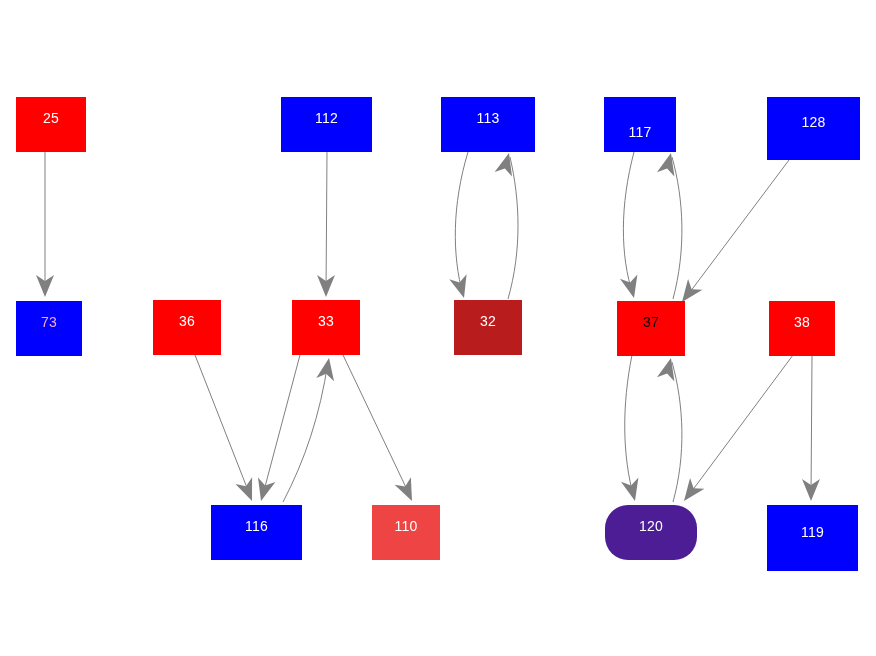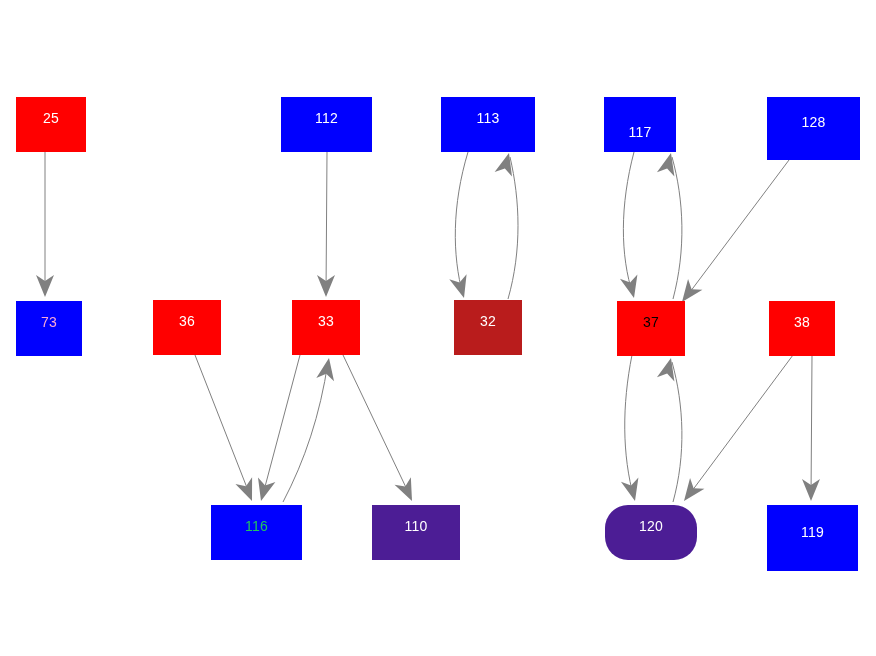--- a/index.html
+++ b/index.html
@@ -116,23 +116,23 @@
       <div class="graph-node" style="left: 454px; top: 300px; width: 68px; height: 55px; background: #b91c1c;">
         <span class="node-label" style="color: rgb(255, 255, 255);">32</span>
       </div>
       <div class="graph-node" style="left: 617px; top: 301px; width: 68px; height: 55px; background: rgb(255, 0, 0);">
         <span class="node-label" style="color: #000000;">37</span>
       </div>
       <div class="graph-node" style="left: 769px; top: 301px; width: 66px; height: 55px; background: rgb(255, 0, 0);">
         <span class="node-label" style="color: rgb(255, 255, 255);">38</span>
       </div>
       <div class="graph-node" style="left: 211px; top: 505px; width: 91px; height: 55px; background: rgb(0, 0, 255);">
-        <span class="node-label" style="color: #22c55e;">116</span>
+        <span class="node-label" style="color: #ffffff;">116</span>
       </div>
-      <div class="graph-node" style="left: 372px; top: 505px; width: 88px; height: 55px; background: #4c1d95;">
+      <div class="graph-node" style="left: 372px; top: 505px; width: 68px; height: 55px; background: #ef4444;">
         <span class="node-label" style="color: rgb(255, 255, 255);">110</span>
       </div>
       <div class="graph-node" style="left: 605px; top: 505px; width: 92px; height: 55px; background: #4c1d95; border-radius: 23px;">
         <span class="node-label" style="color: rgb(255, 255, 255);">120</span>
       </div>
       <div class="graph-node" style="left: 767px; top: 505px; width: 91px; height: 66px; background: rgb(0, 0, 255);">
         <span class="node-label" style="color: rgb(255, 255, 255);">119</span>
       </div>
     </div>
 </div>

